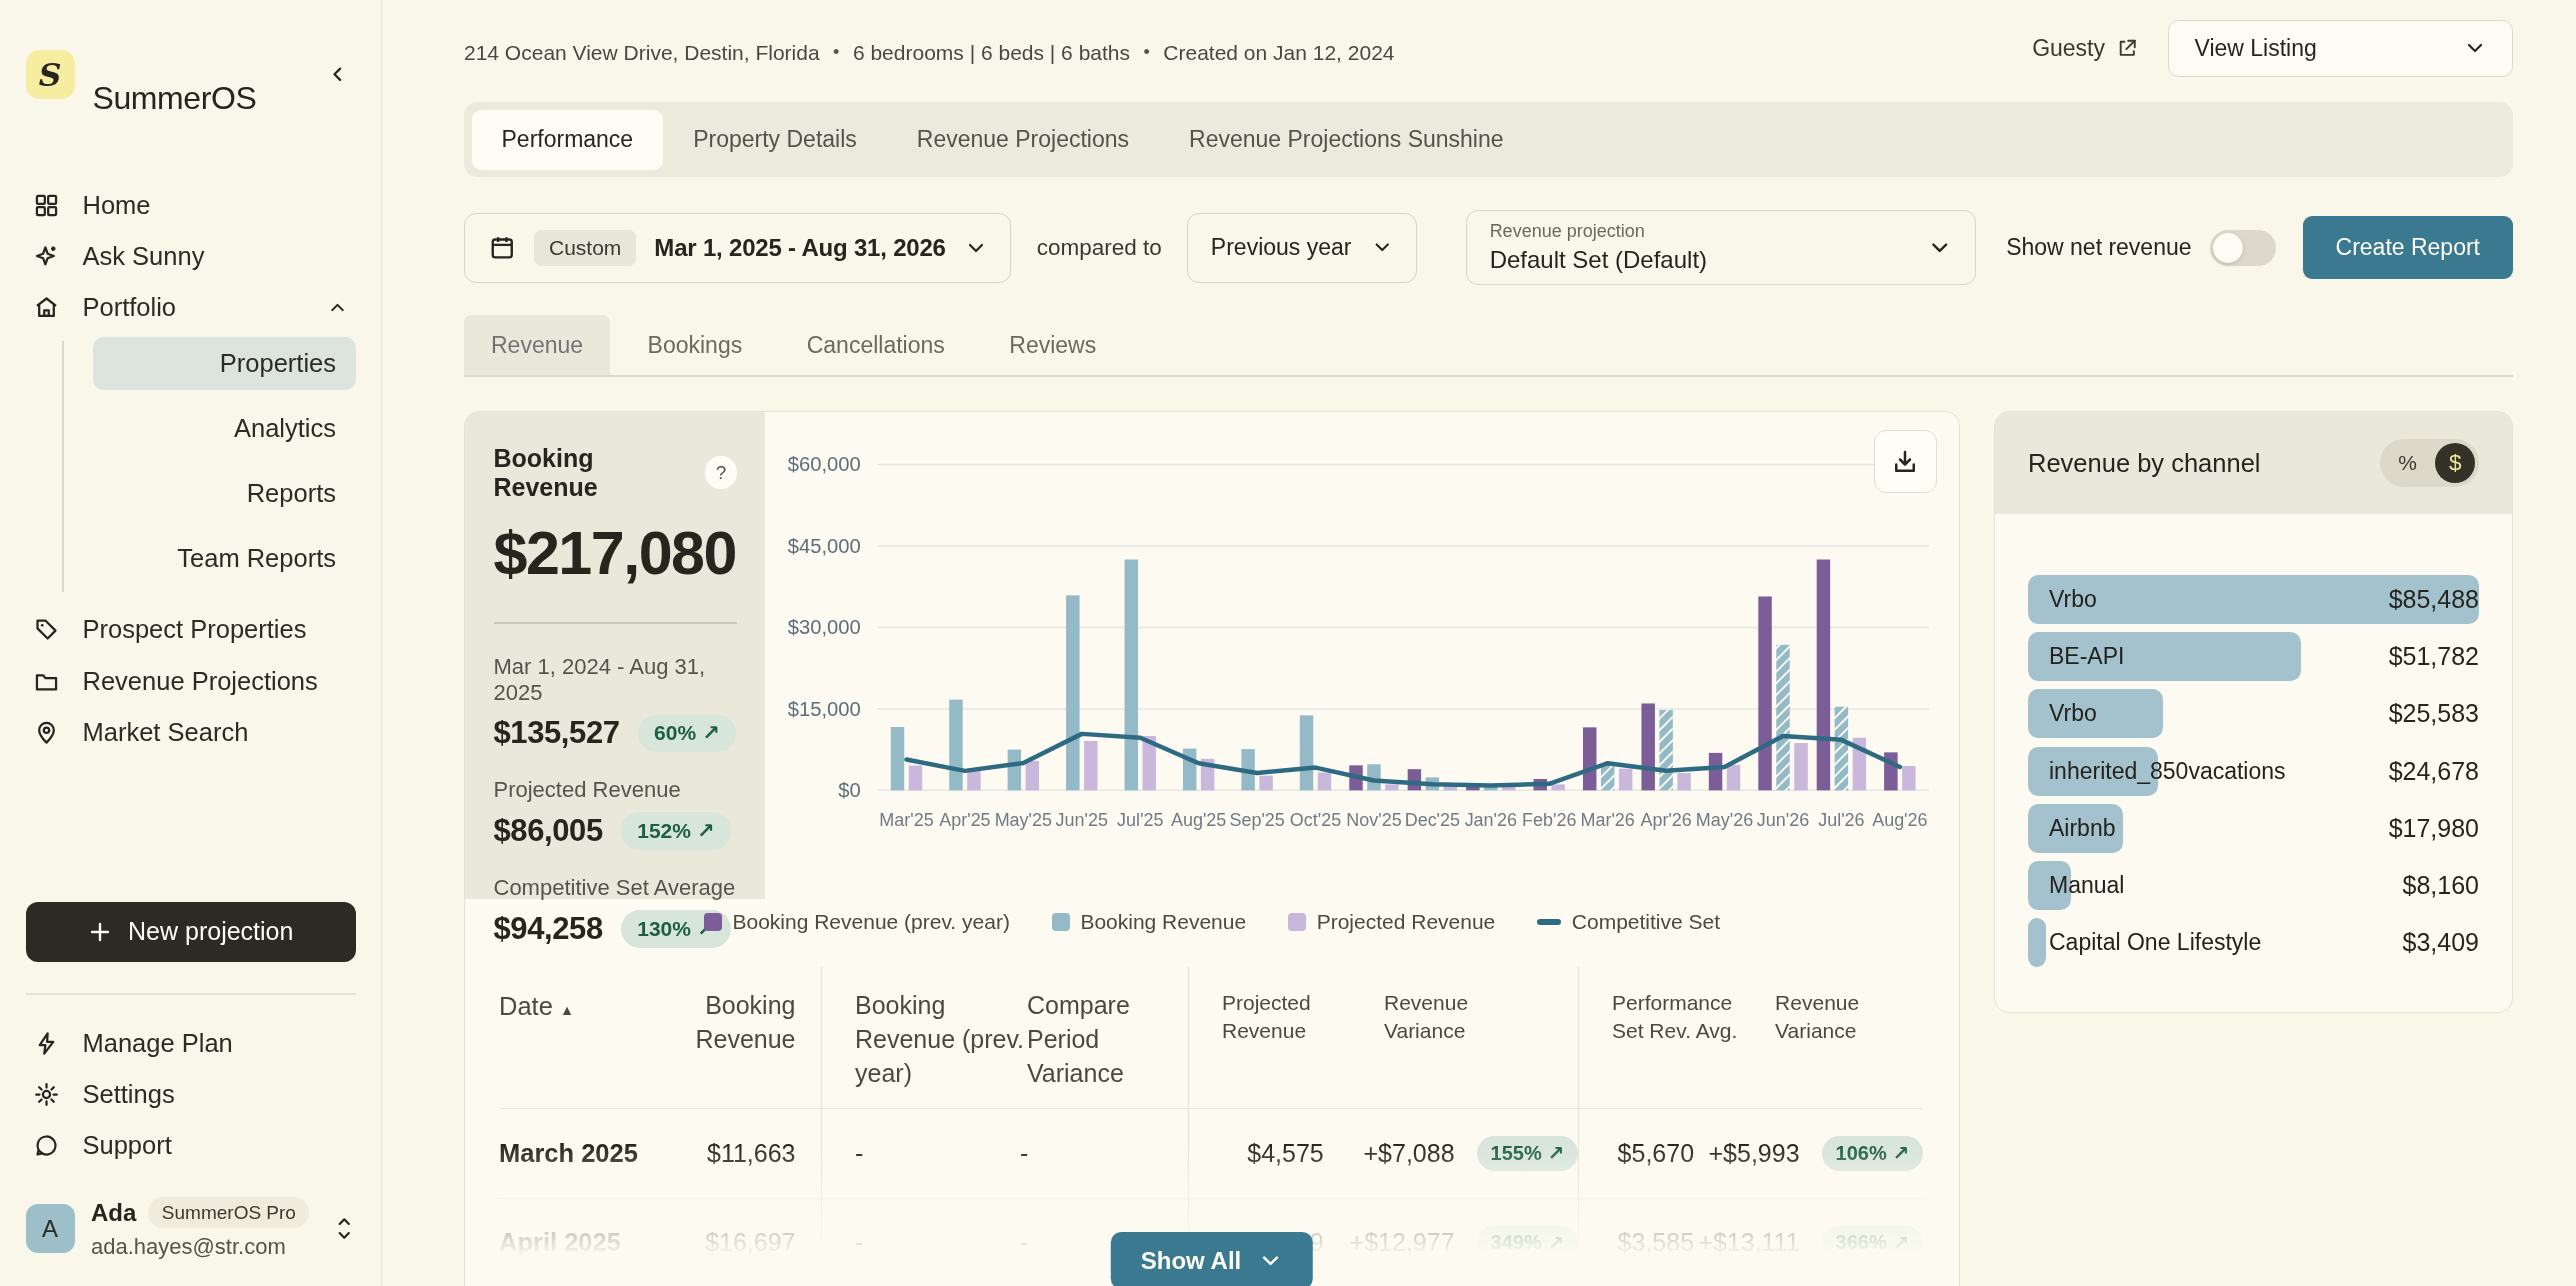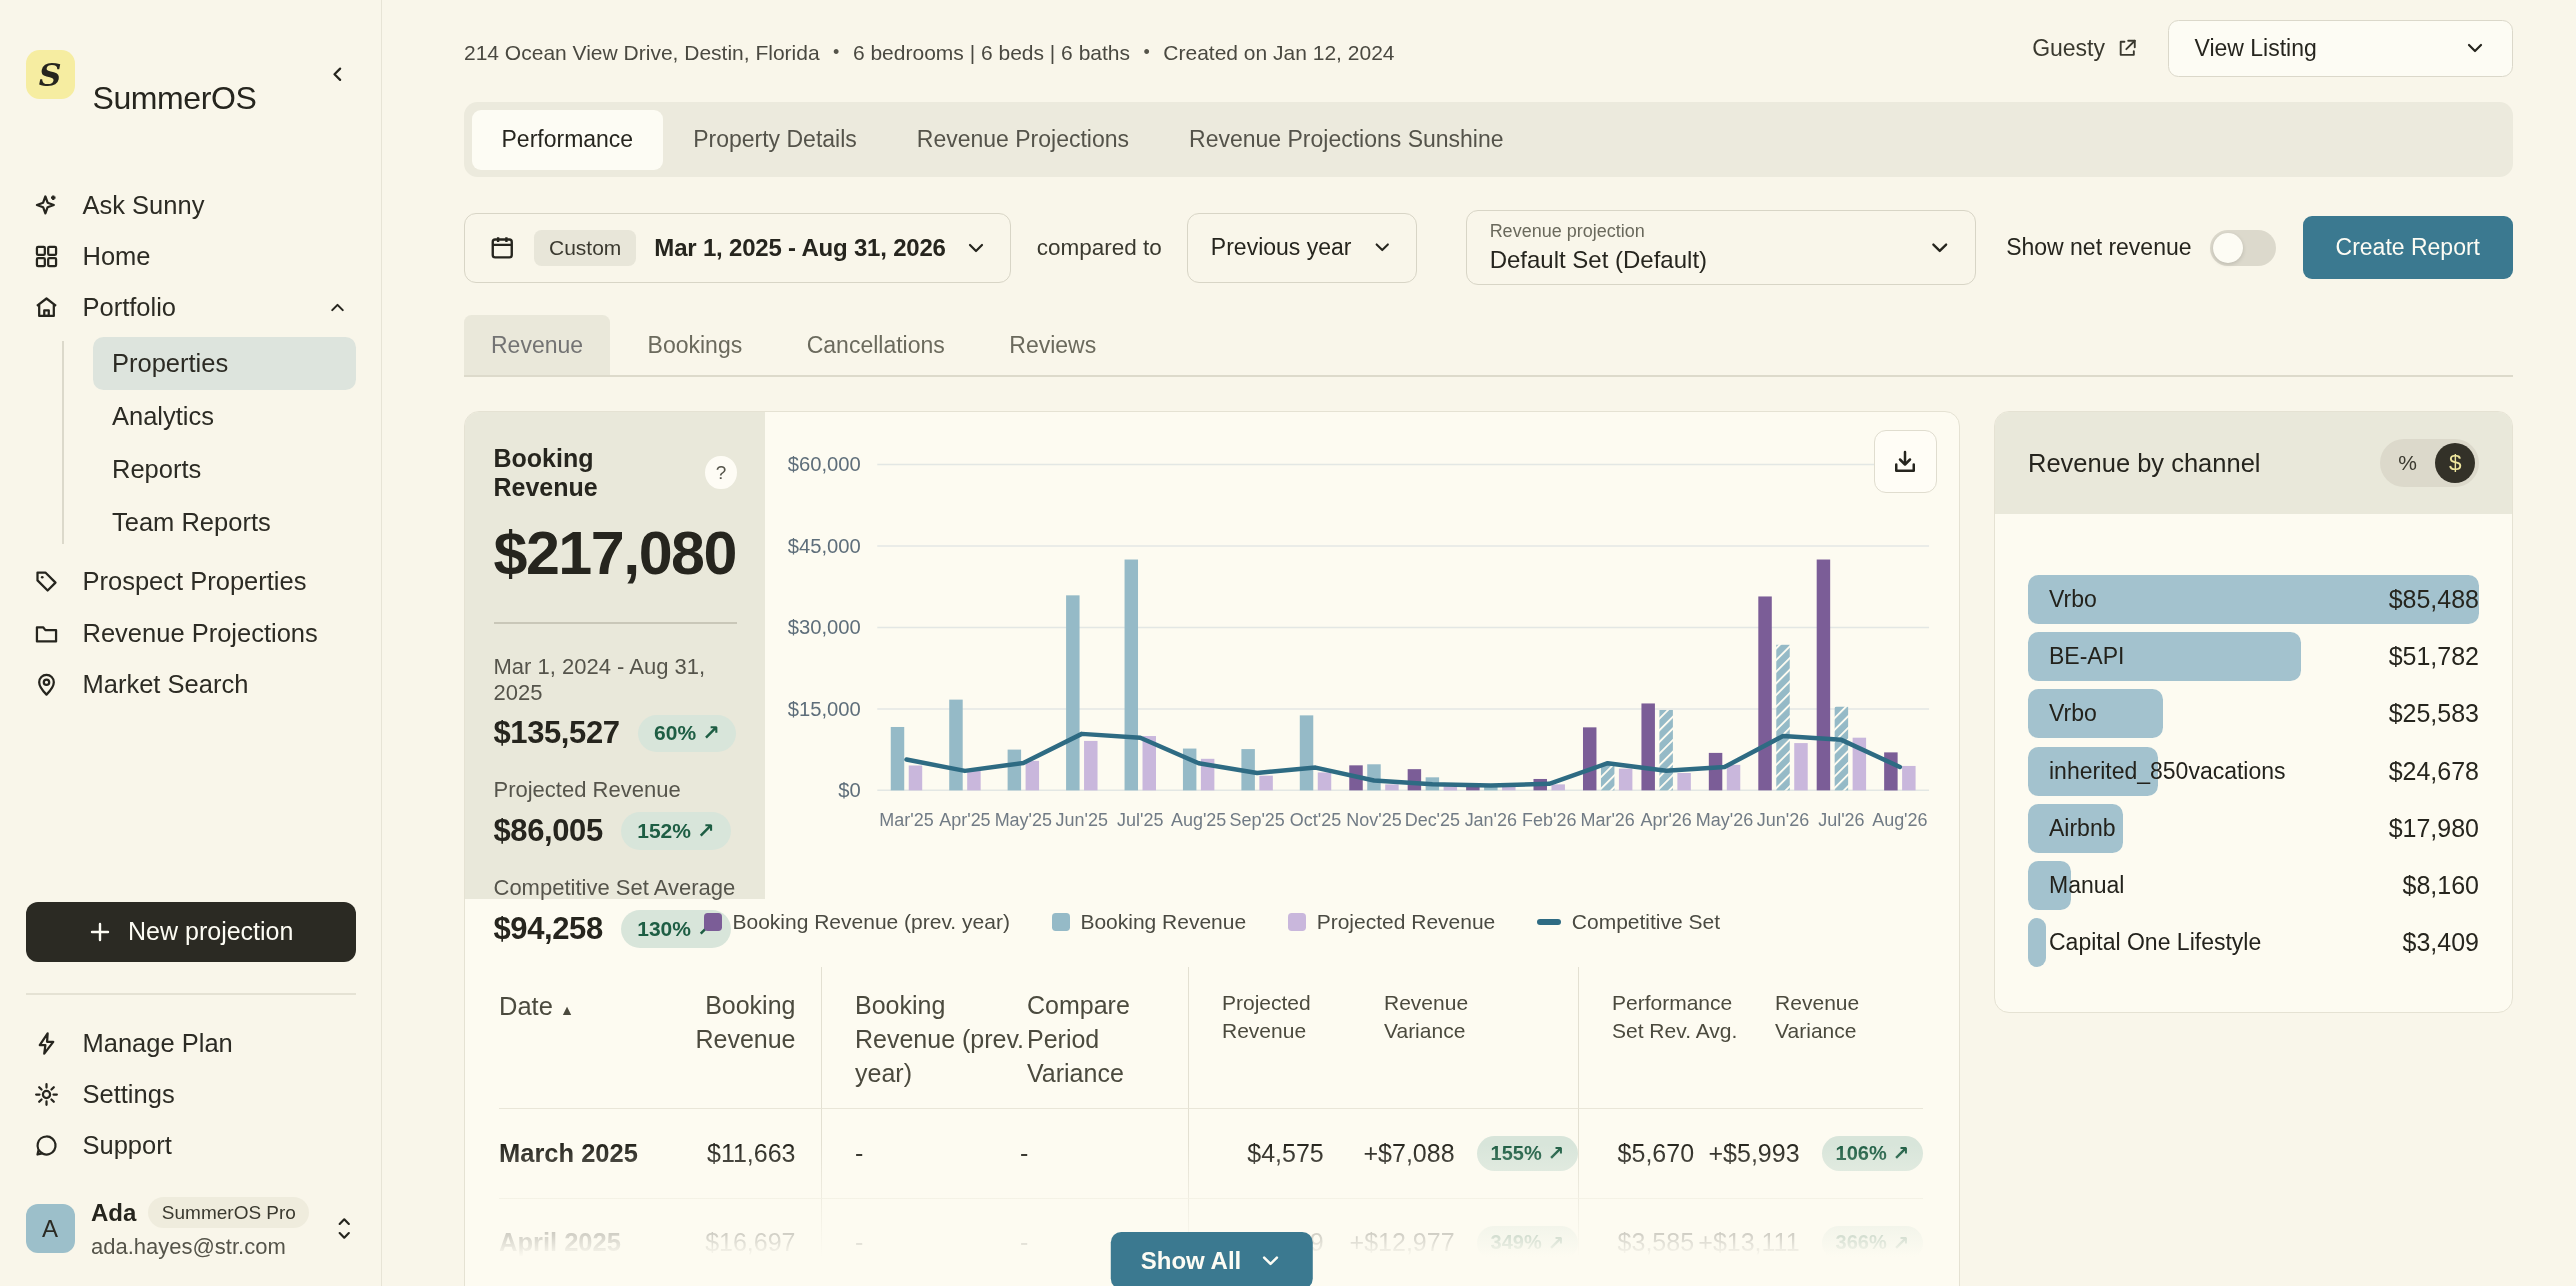--- a/index.html
+++ b/index.html
@@ -17,21 +17,21 @@
   .sidebar { width:382px; height:1287px; border-right:1.5px solid #e7e4d6; padding:31.5px 25.5px 27px 25.5px; display:flex; flex-direction:column; }
   .brand { display:flex; align-items:center; gap:18px; }
   .logo { width:49px; height:49px; border-radius:13.5px; background:var(--yellow); display:flex; align-items:center; justify-content:center; font-family:"DejaVu Serif",serif; font-style:italic; font-size:31.5px; font-weight:700; color:#26251e; }
   .brand-name { font-size:32px; font-weight:400; letter-spacing:-0.4px;margin-top:48px; }
   .collapse { margin-left:auto; background:none; border:none; cursor:pointer; padding:6px; }
   .nav { margin-top:63px; display:flex; flex-direction:column; }
   .nav-item { display:flex; align-items:center; gap:22.5px; padding:11.2px 7.5px; font-size:25.5px; color:#2c2b24; border-radius:10.5px; cursor:pointer; }
   .nav-item .lbl { flex:1; }
   .sub-list { position:relative; padding-left:67px; margin:3px 0 7.5px 0; }
   .sub-list::before { content:''; position:absolute; left:36px; top:4.5px; bottom:4.5px; width:2.2px; background:#dcd9cb; }
-  .sub-item { font-size:25.5px; color:#2c2b24; padding:12px 19.5px; border-radius:10.5px; margin-bottom:0; cursor:pointer; }
+  .sub-item { font-size:25.5px; color:#2c2b24; padding:12px 19.5px; border-radius:10.5px; margin-bottom:12px; cursor:pointer;text-align:right; }
   .sub-item.active { background:#dde4dd; font-weight:400; }
   .side-bottom { margin-top:auto; }
   .new-proj { width:100%; height:60px; background:var(--dark); color:#fdfcf4; border:none; border-radius:12px; font-size:25px; display:flex; align-items:center; justify-content:center; gap:16.5px; cursor:pointer; font-family:inherit; }
   .side-div { height:1.5px; background:#e5e2d4; margin:31.5px 0 22.5px 0; }
   .profile { display:flex; align-items:center; gap:16.5px; margin-top:25.5px; cursor:pointer; }
   .avatar { width:49px; height:49px; border-radius:12px; background:#9cbfca; color:#2b2a23; display:flex; align-items:center; justify-content:center; font-size:24px; }
   .p-name-row { display:flex; align-items:center; gap:12px; }
   .p-name { font-size:24px; font-weight:700; }
   .p-badge { background:#efecdd; border-radius:749px; padding:4.5px 13.5px; font-size:19px; color:#3a392f; }
   .p-email { font-size:22px; color:#55544a; margin-top:6px; }
@@ -145,37 +145,37 @@
     <button class="collapse">
       <span><svg width="22.5" height="22.5" viewBox="0 0 24 24" fill="none" stroke="#26251e" stroke-width="2.4" stroke-linecap="round" stroke-linejoin="round">
             <polyline points="14,6 8,12 14,18"></polyline>
           </svg></span>
     </button>
   </div>
 
   <nav class="nav">
     <div class="nav-item">
       <span class="ic">
-          <svg width="27" height="27" viewBox="0 0 24 24" fill="none" stroke="#26251e" stroke-width="2" stroke-linejoin="round">
-            <path d="M11 4 L13 9.5 L18.5 11.5 L13 13.5 L11 19 L9 13.5 L3.5 11.5 L9 9.5 Z"></path>
-            <path d="M18 3 v4 M16 5 h4"></path>
-          </svg>
-        </span>
-      <span class="lbl">Ask Sunny</span>
-    </div>
-    <div class="nav-item">
-      <span class="ic">
           <svg width="27" height="27" viewBox="0 0 24 24" fill="none" stroke="#26251e" stroke-width="2">
             <rect x="3.5" y="3.5" width="7" height="7" rx="1"></rect>
             <rect x="13.5" y="3.5" width="7" height="7" rx="1"></rect>
             <rect x="3.5" y="13.5" width="7" height="7" rx="1"></rect>
             <rect x="13.5" y="13.5" width="7" height="7" rx="1"></rect>
           </svg>
         </span>
       <span class="lbl">Home</span>
+    </div>
+    <div class="nav-item">
+      <span class="ic">
+          <svg width="27" height="27" viewBox="0 0 24 24" fill="none" stroke="#26251e" stroke-width="2" stroke-linejoin="round">
+            <path d="M11 4 L13 9.5 L18.5 11.5 L13 13.5 L11 19 L9 13.5 L3.5 11.5 L9 9.5 Z"></path>
+            <path d="M18 3 v4 M16 5 h4"></path>
+          </svg>
+        </span>
+      <span class="lbl">Ask Sunny</span>
     </div>
     <div class="nav-item">
       <span class="ic">
           <svg width="27" height="27" viewBox="0 0 24 24" fill="none" stroke="#26251e" stroke-width="2" stroke-linejoin="round">
             <path d="M3.5 10.5 L12 4 L20.5 10.5"></path>
             <path d="M5.5 9.5 V19.5 H18.5 V9.5"></path>
             <rect x="10" y="14.5" width="4" height="5"></rect>
           </svg>
         </span>
       <span class="lbl">Portfolio</span>

